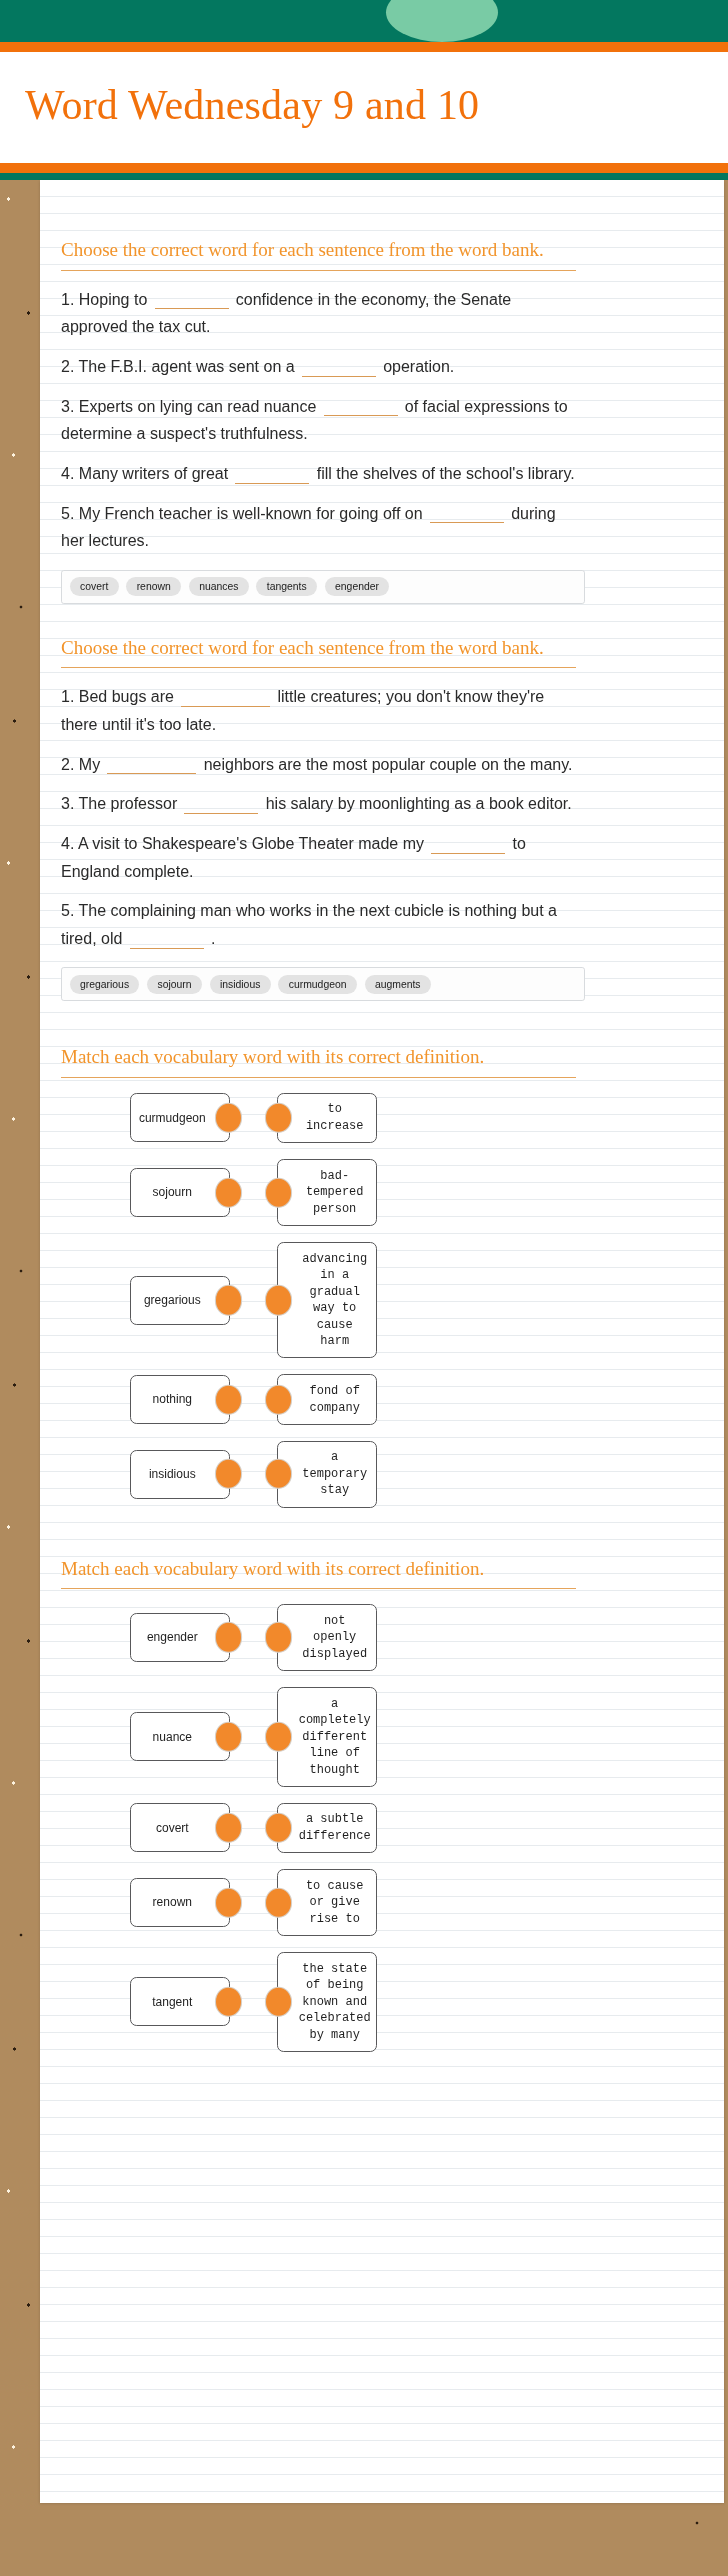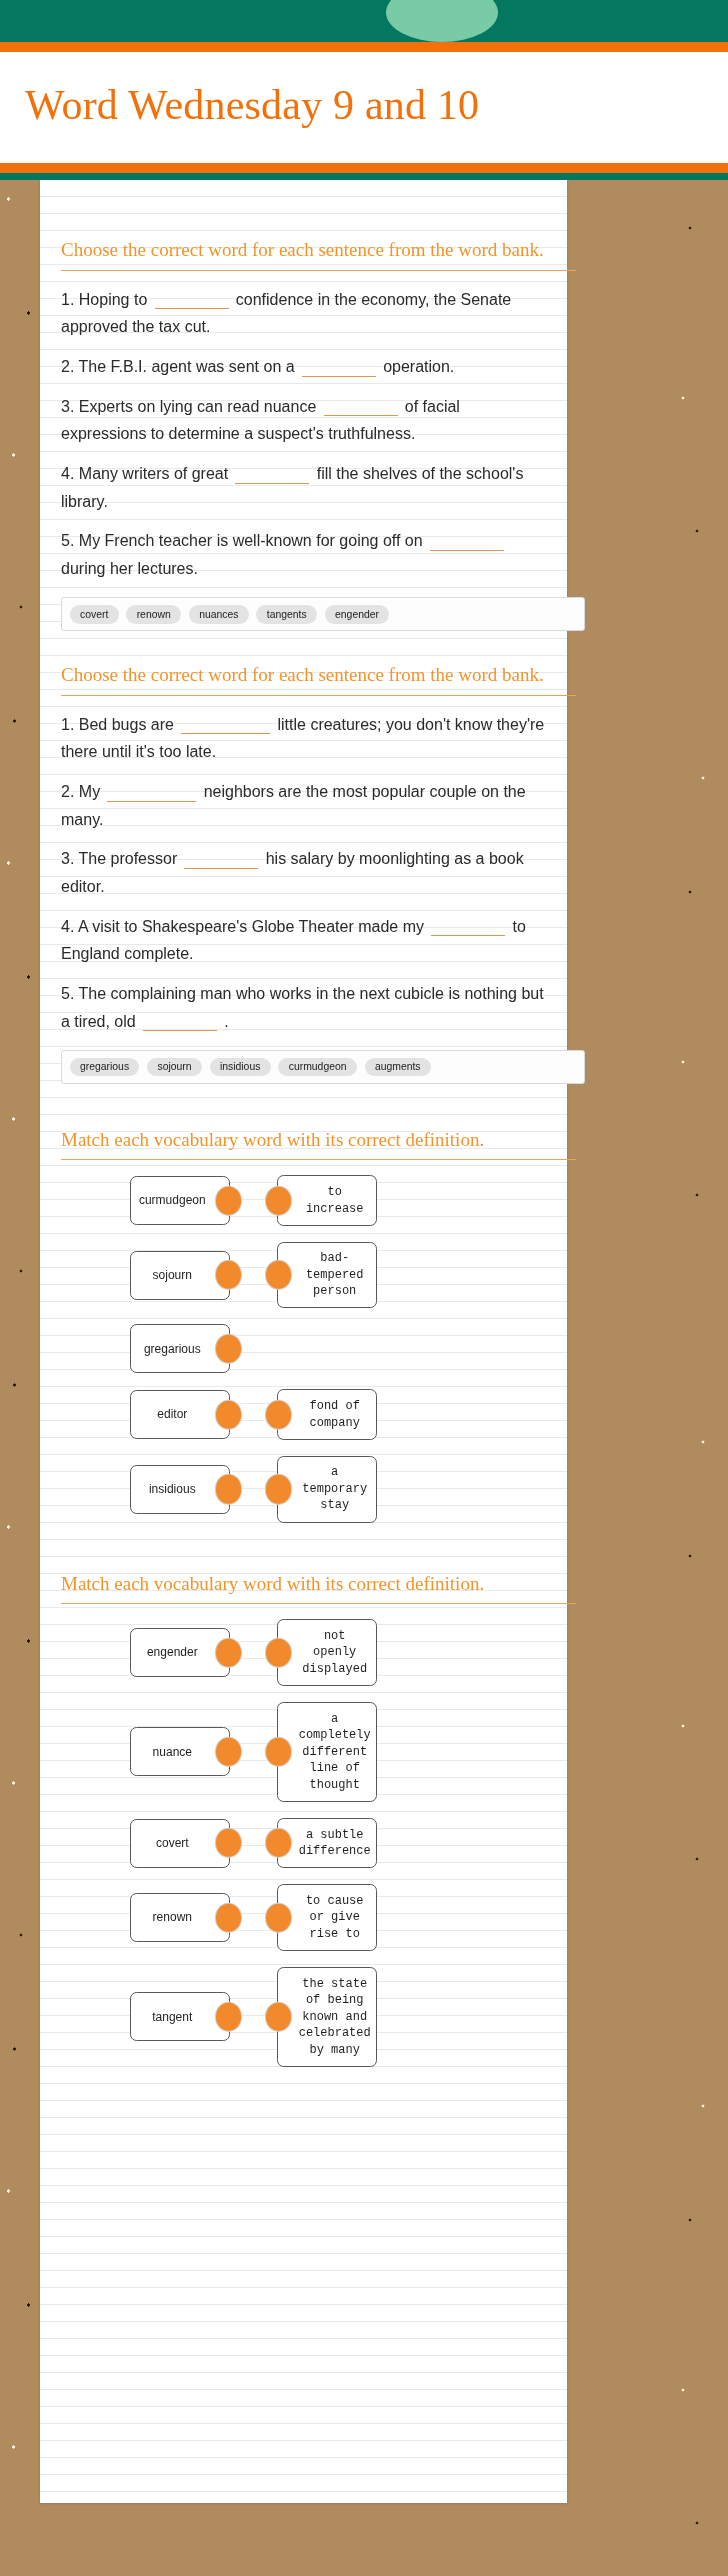--- a/index.html
+++ b/index.html
@@ -72,21 +72,21 @@
   .teal-strip {
     height: 6.6px;
     background: #03775F;
   }
 
   
   .sheet {
     position: relative;
     margin: 0 auto;
     margin-left: 40px;
-    width: 527px;
+    width: 684px;
     min-height: 2323px;
     padding: 28.4px 0 76px 0;
     background:
       repeating-linear-gradient(
         to bottom,
         #ffffff 0px, #ffffff 16px,
         #e7ebee 16px, #e7ebee 17px
       );
     box-shadow: 0 0.9px 2.8px rgba(0,0,0,.18);
   }
@@ -329,25 +329,29 @@
             <span class="dot n1"></span>
             <span>bad-tempered person</span>
           </div>
         </div>
 
         <div class="match-row">
           <div class="mcard left">
             <span>gregarious</span>
             <span class="dot"></span>
           </div>
-        </div>
-
-        <div class="match-row">
-          <div class="mcard left">
-            <span>editor</span>
+          <div class="mcard right">
+            <span class="dot n3"></span>
+            <span>advancing in a gradual way to cause harm</span>
+          </div>
+        </div>
+
+        <div class="match-row">
+          <div class="mcard left">
+            <span>nothing</span>
             <span class="dot"></span>
           </div>
           <div class="mcard right">
             <span class="dot n1"></span>
             <span>fond of company</span>
           </div>
         </div>
 
         <div class="match-row">
           <div class="mcard left">

